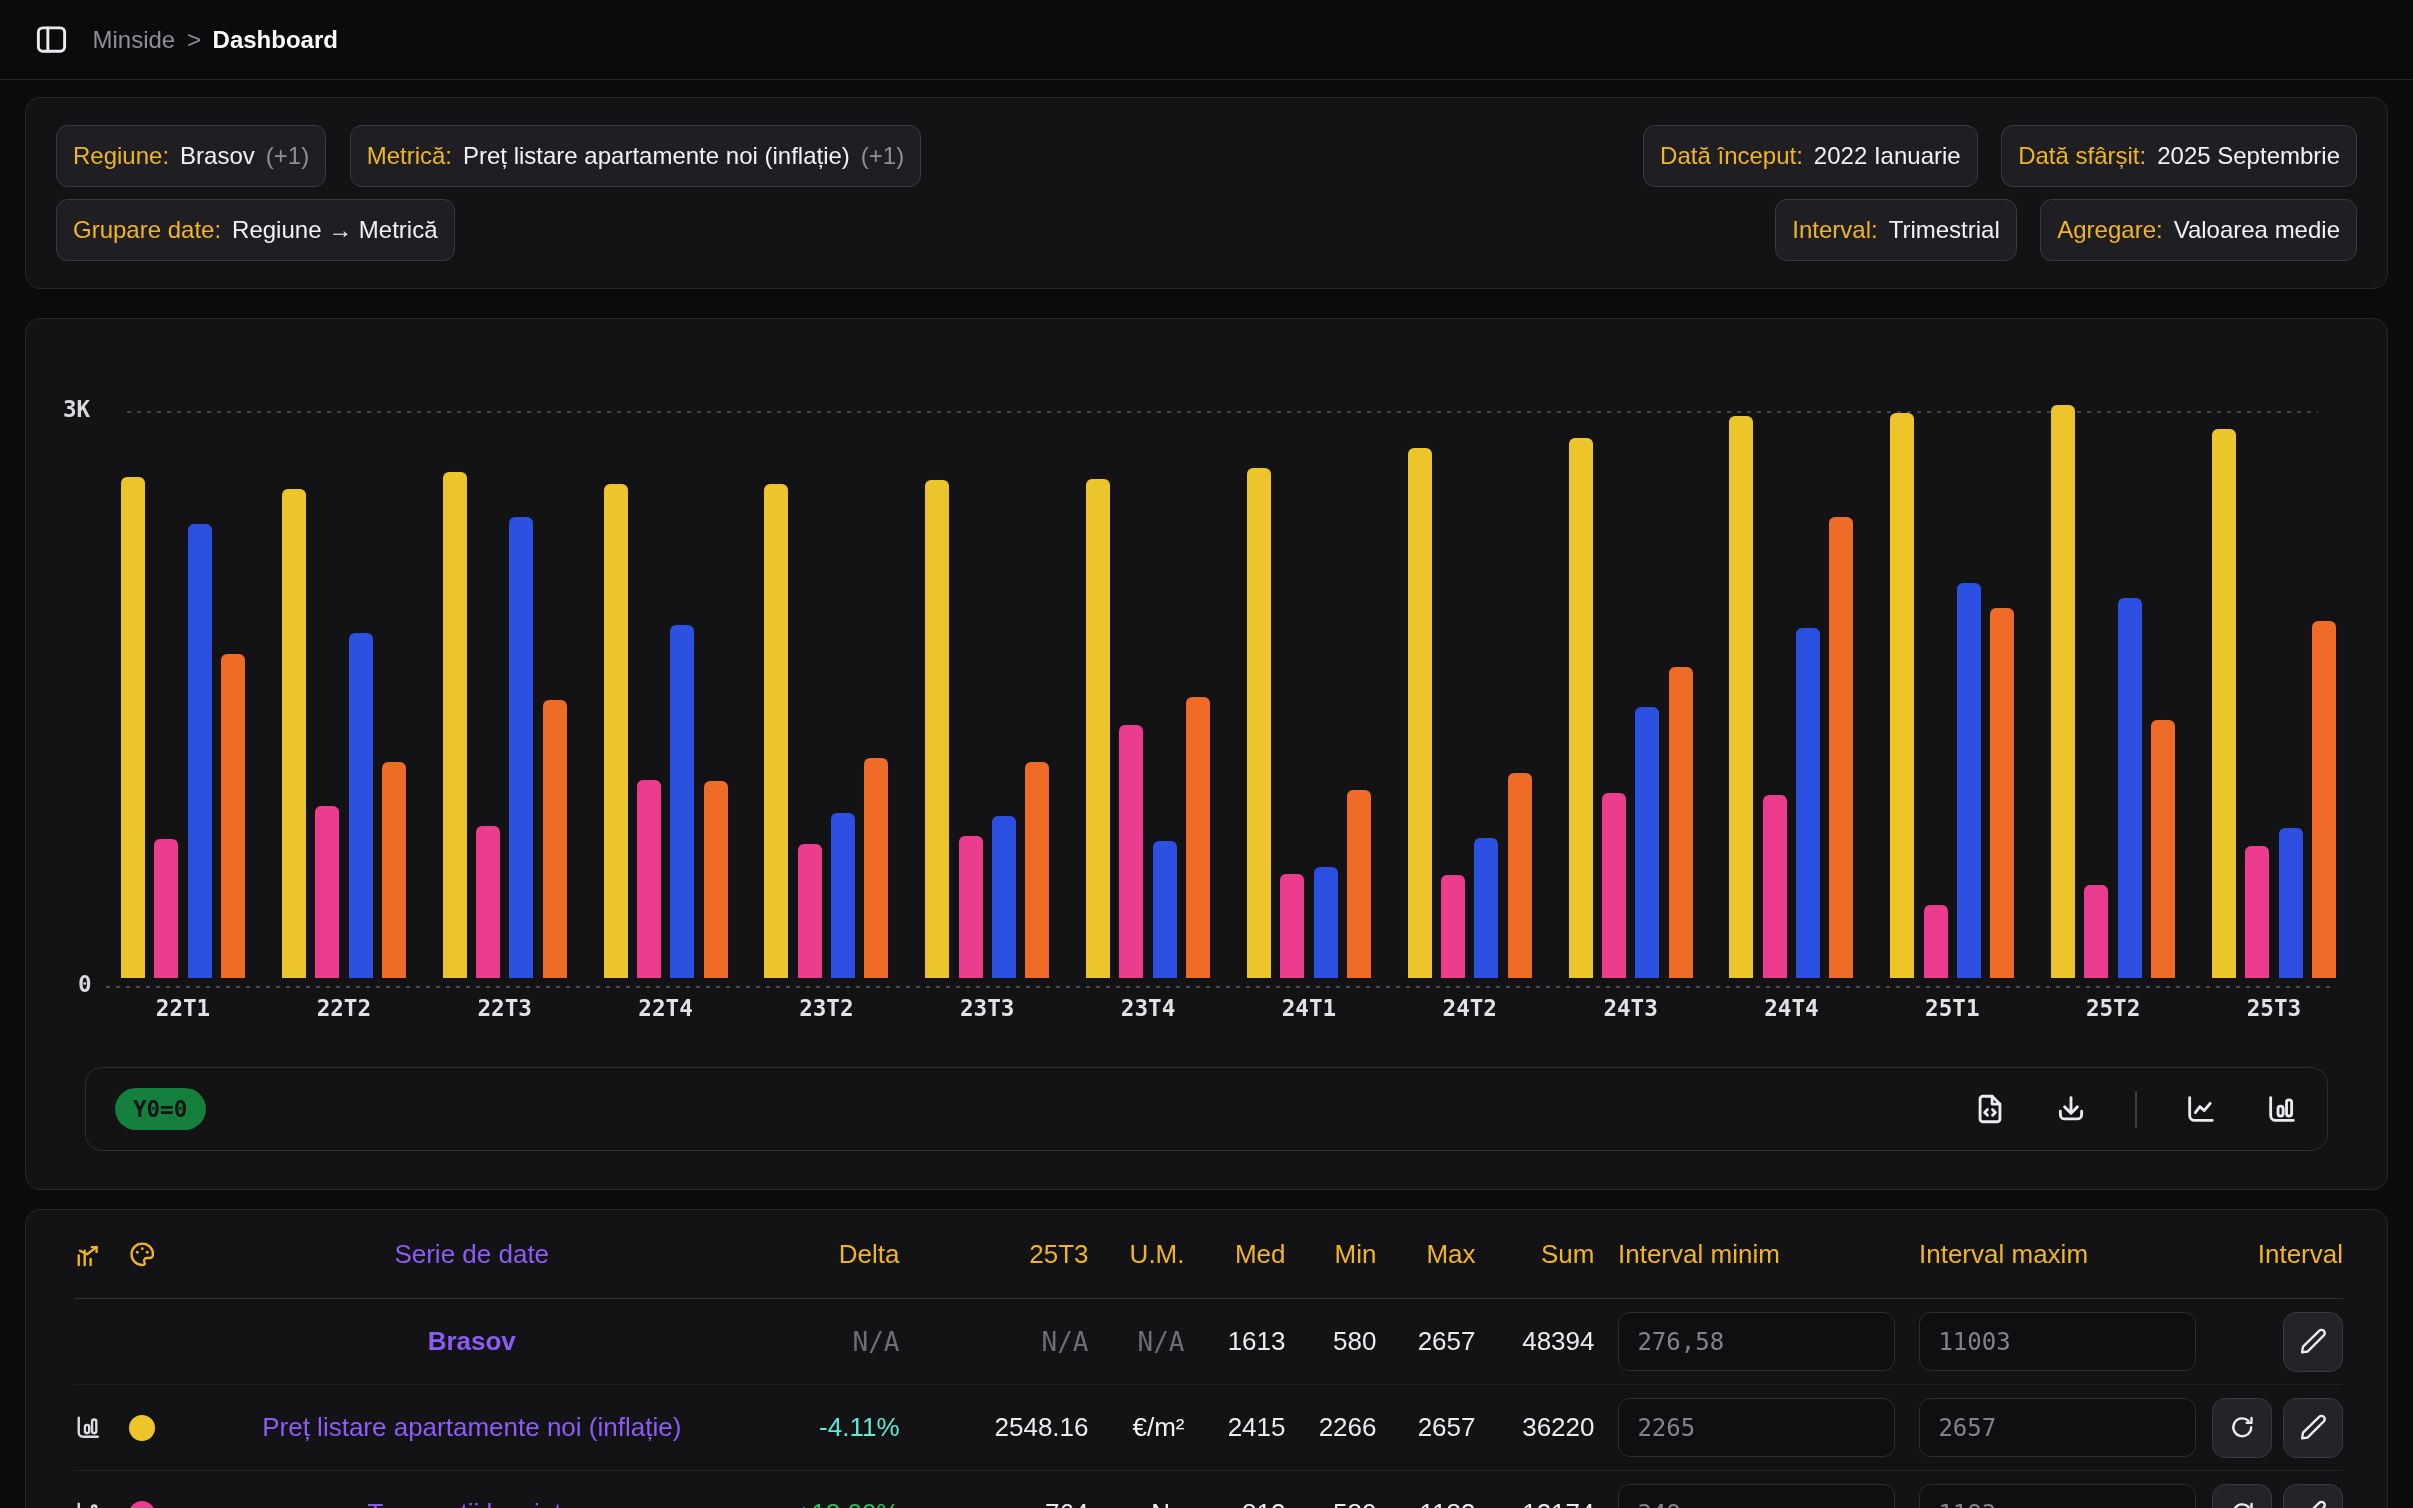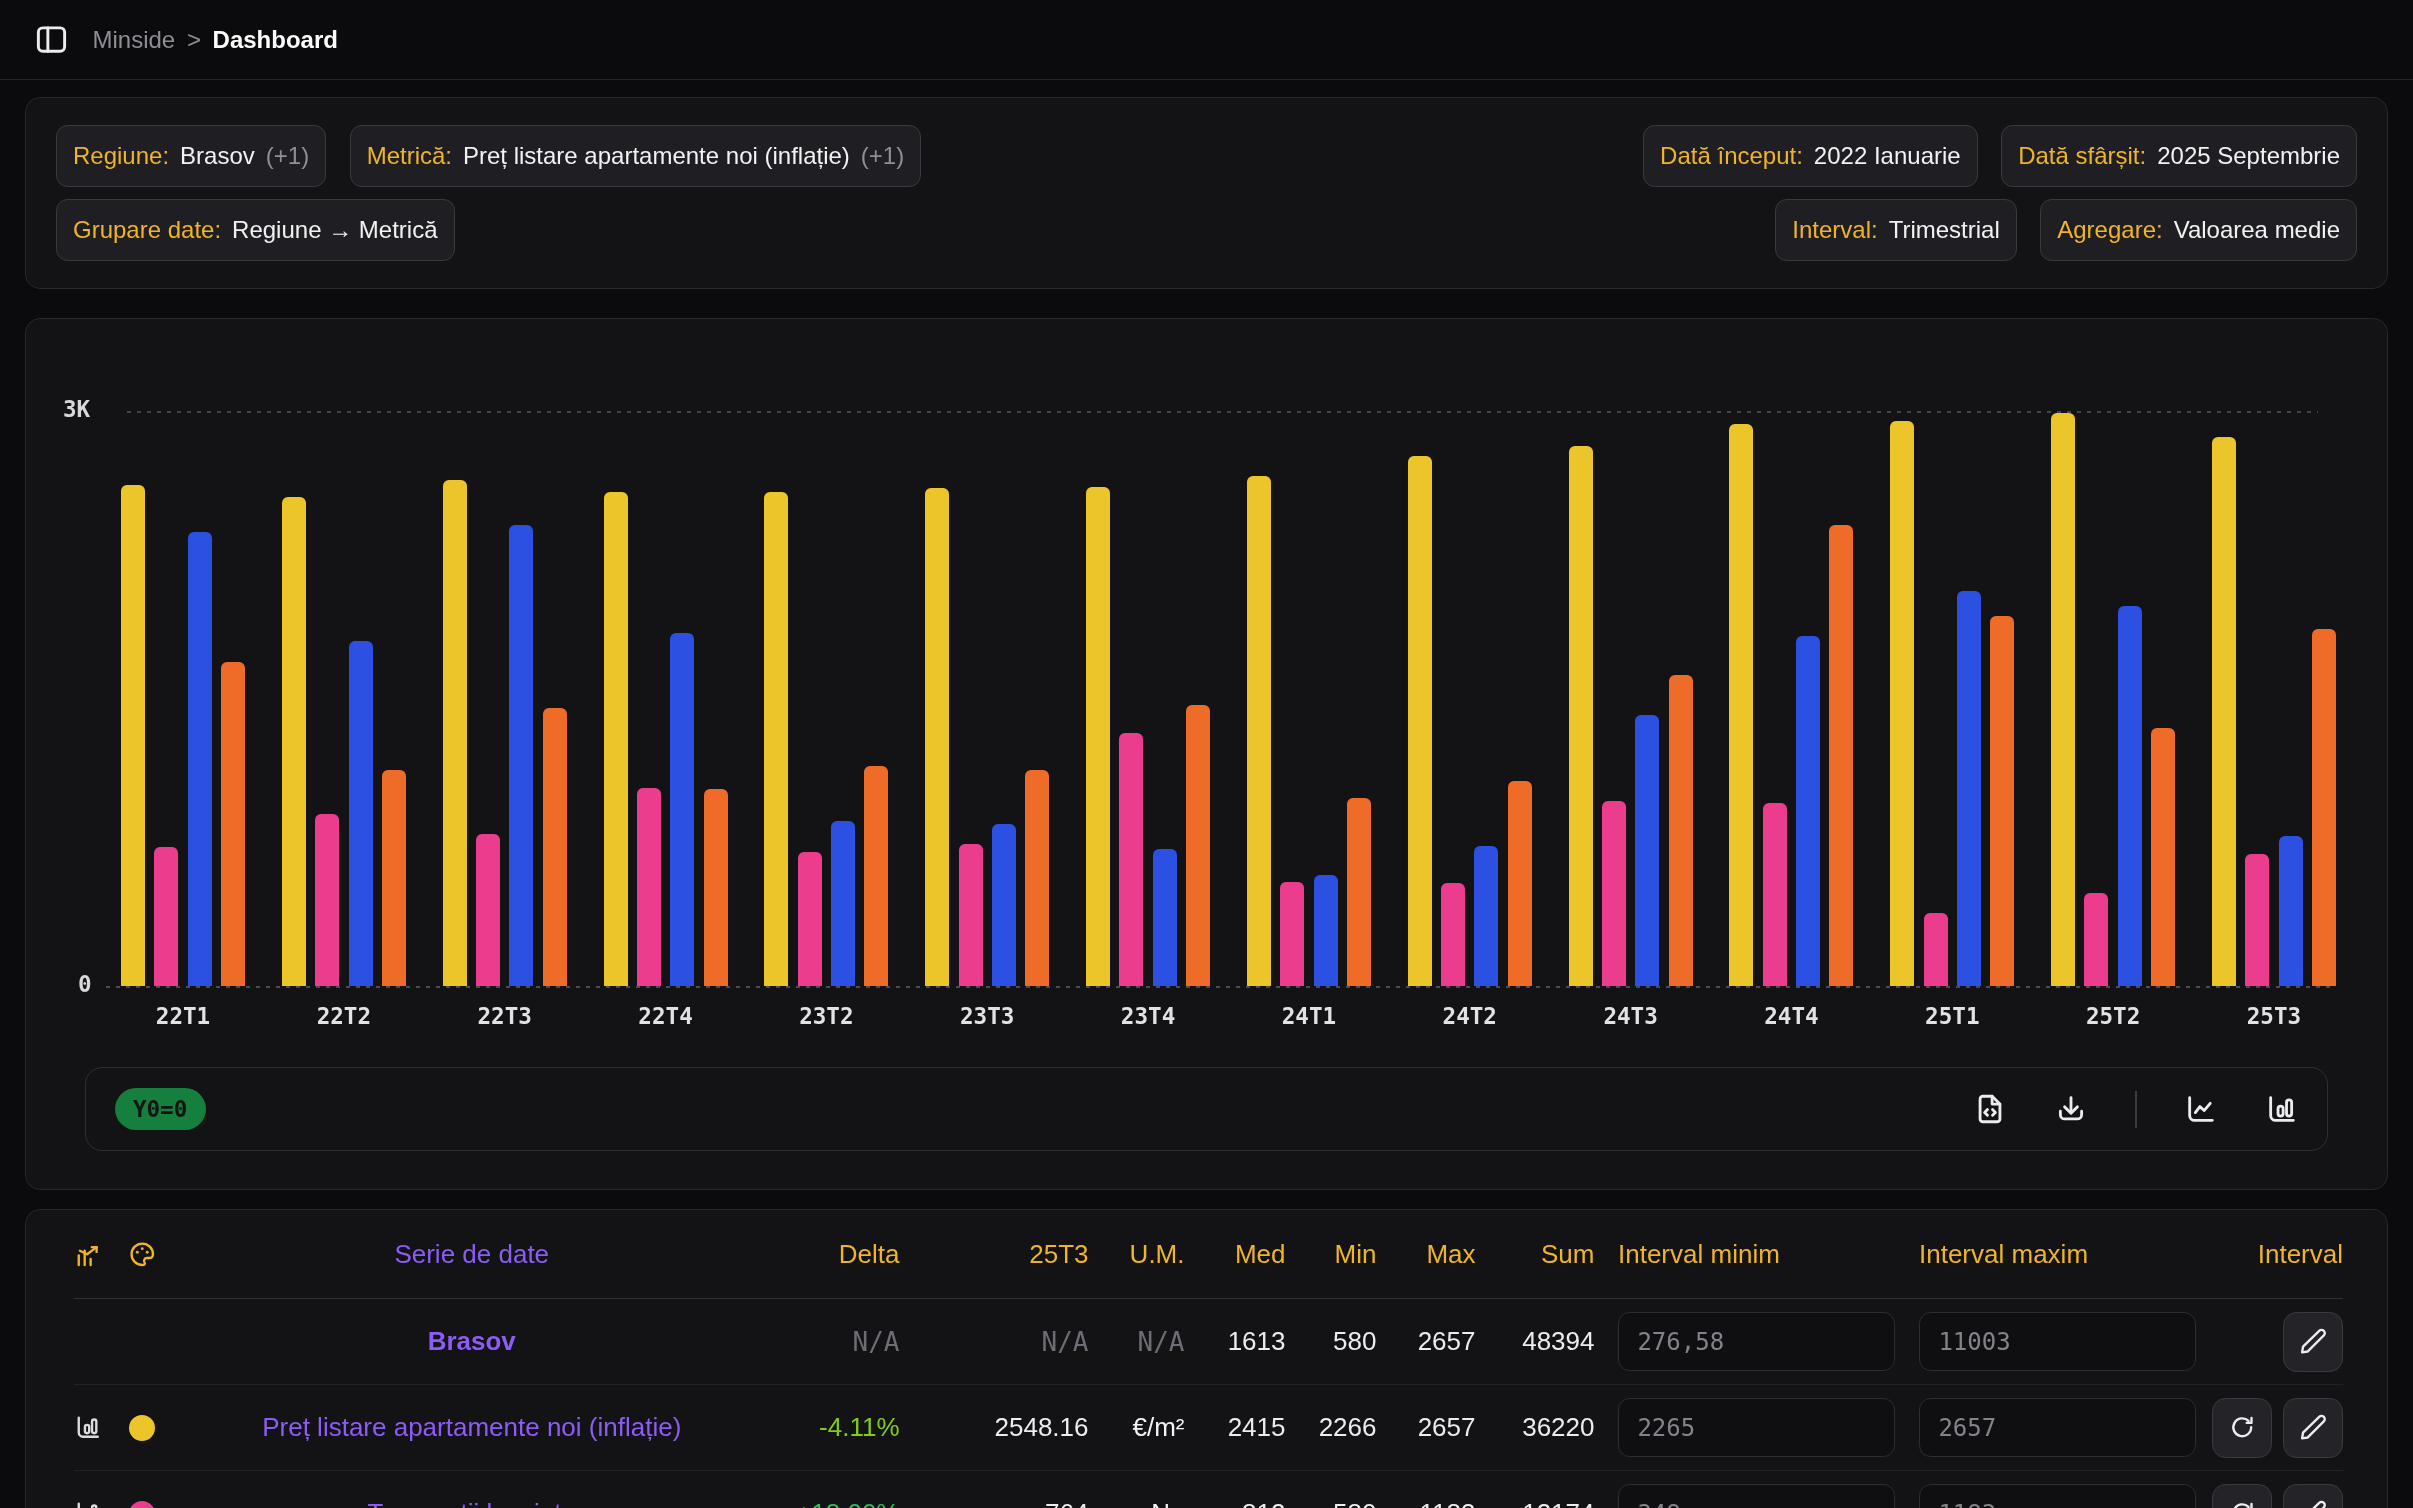--- a/index.html
+++ b/index.html
@@ -37,21 +37,21 @@
     background:#131316; border:1.7px solid #28282c; border-radius:15px; }
   .gridline { position:absolute; height:1.7px;
     background-image:repeating-linear-gradient(90deg,#43434a 0 4.2px,transparent 4.2px 10px); }
   .gl-top  { left:101px; right:69px; top:92px; }
   .gl-zero { left:80px;  right:52px; top:667px;
     background-image:repeating-linear-gradient(90deg,#4b4b54 0 4.2px,transparent 4.2px 10px); }
   .ylab { position:absolute; font-family:"DejaVu Sans Mono",monospace; font-size:22.6px;
           color:#d8d8dc; font-weight:bold; }
   .ylab-top  { left:37px; top:77px; }
   .ylab-zero { left:52px; top:652px; }
-  .plot { position:absolute; left:95px; width:2215px; top:92px; height:575px;
+  .plot { position:absolute; left:95px; width:2215px; top:84px; height:575px;
           display:flex; justify-content:space-between; align-items:flex-end; }
   .group { width:124px; height:100%; position:relative;
            display:flex; align-items:flex-end; justify-content:space-between; }
   .bar { width:24px; border-radius:5.9px 5.9px 0 0; }
   .xlabel { position:absolute; top:calc(100% + 17px); left:50%; transform:translateX(-50%);
     font-family:"DejaVu Sans Mono",monospace; font-size:22.6px; color:#e2e2e6; font-weight:bold; }
   .chart-toolbar { position:absolute; left:59px; right:59px; top:748px; height:84px;
     border:1.7px solid #2e2e33; border-radius:17px; display:flex; align-items:center;
     justify-content:space-between; padding:0 28.5px; }
   .badge { background:#15803d; color:#141414; font-family:"DejaVu Sans Mono",monospace;
@@ -83,21 +83,21 @@
   .c-med   { width:101px; text-align:right; }
   .c-min   { width:91px; text-align:right; }
   .c-max   { width:99px; text-align:right; }
   .c-sum   { width:119px; text-align:right; }
   .c-imin  { width:277px; margin-left:23.5px; }
   .c-imax  { width:277px; margin-left:24px; }
   .c-actions { width:147px; margin-left:auto; display:flex; justify-content:flex-end;
                align-items:center; gap:11px; }
   .num { font-family:Liberation Sans, sans-serif; color:#ececf0;text-align:right; }
   .na  { font-family:"DejaVu Sans Mono",monospace; color:#6d6d76; }
-  .neg { color:#84cc16; } .pos { color:#22c55e; }
+  .neg { color:#5eead4; } .pos { color:#22c55e; }
   .tinput { width:100%; height:59px; background:#0f0f12; border:1.7px solid #2d2d33;
     border-radius:11.7px; color:#e6e6ea; font-size:24px; padding:0 18.4px;
     font-family:"DejaVu Sans Mono",monospace; }
   .tinput::placeholder { color:#83838c; }
   .act-btn { width:60px; height:60px; background:#232328; border:1.7px solid #3a3a40;
     border-radius:13.4px; display:flex; align-items:center; justify-content:center;
     color:#ececf0; cursor:pointer; }
   .act-btn svg { width:28.5px; height:28.5px; }
 </style>
 </head>

